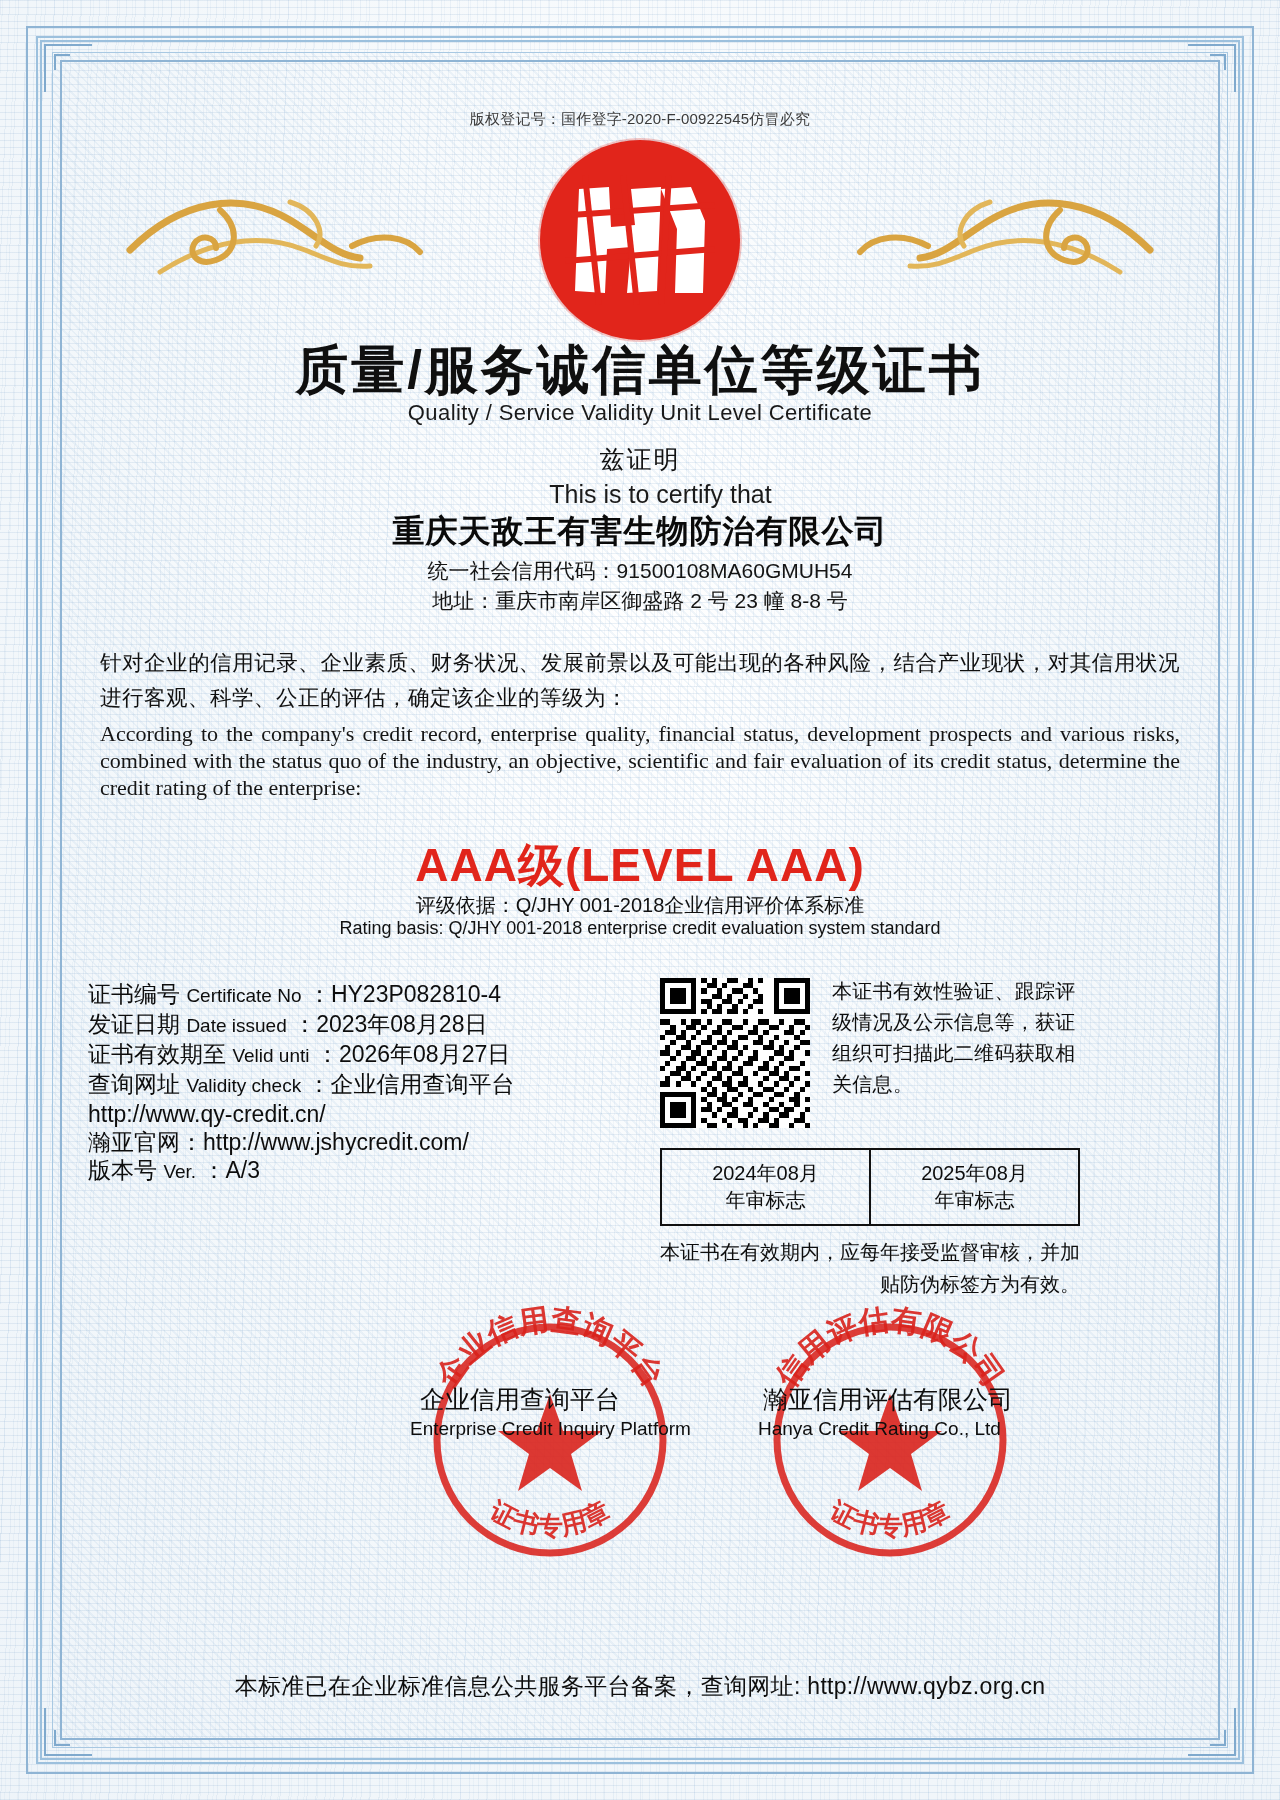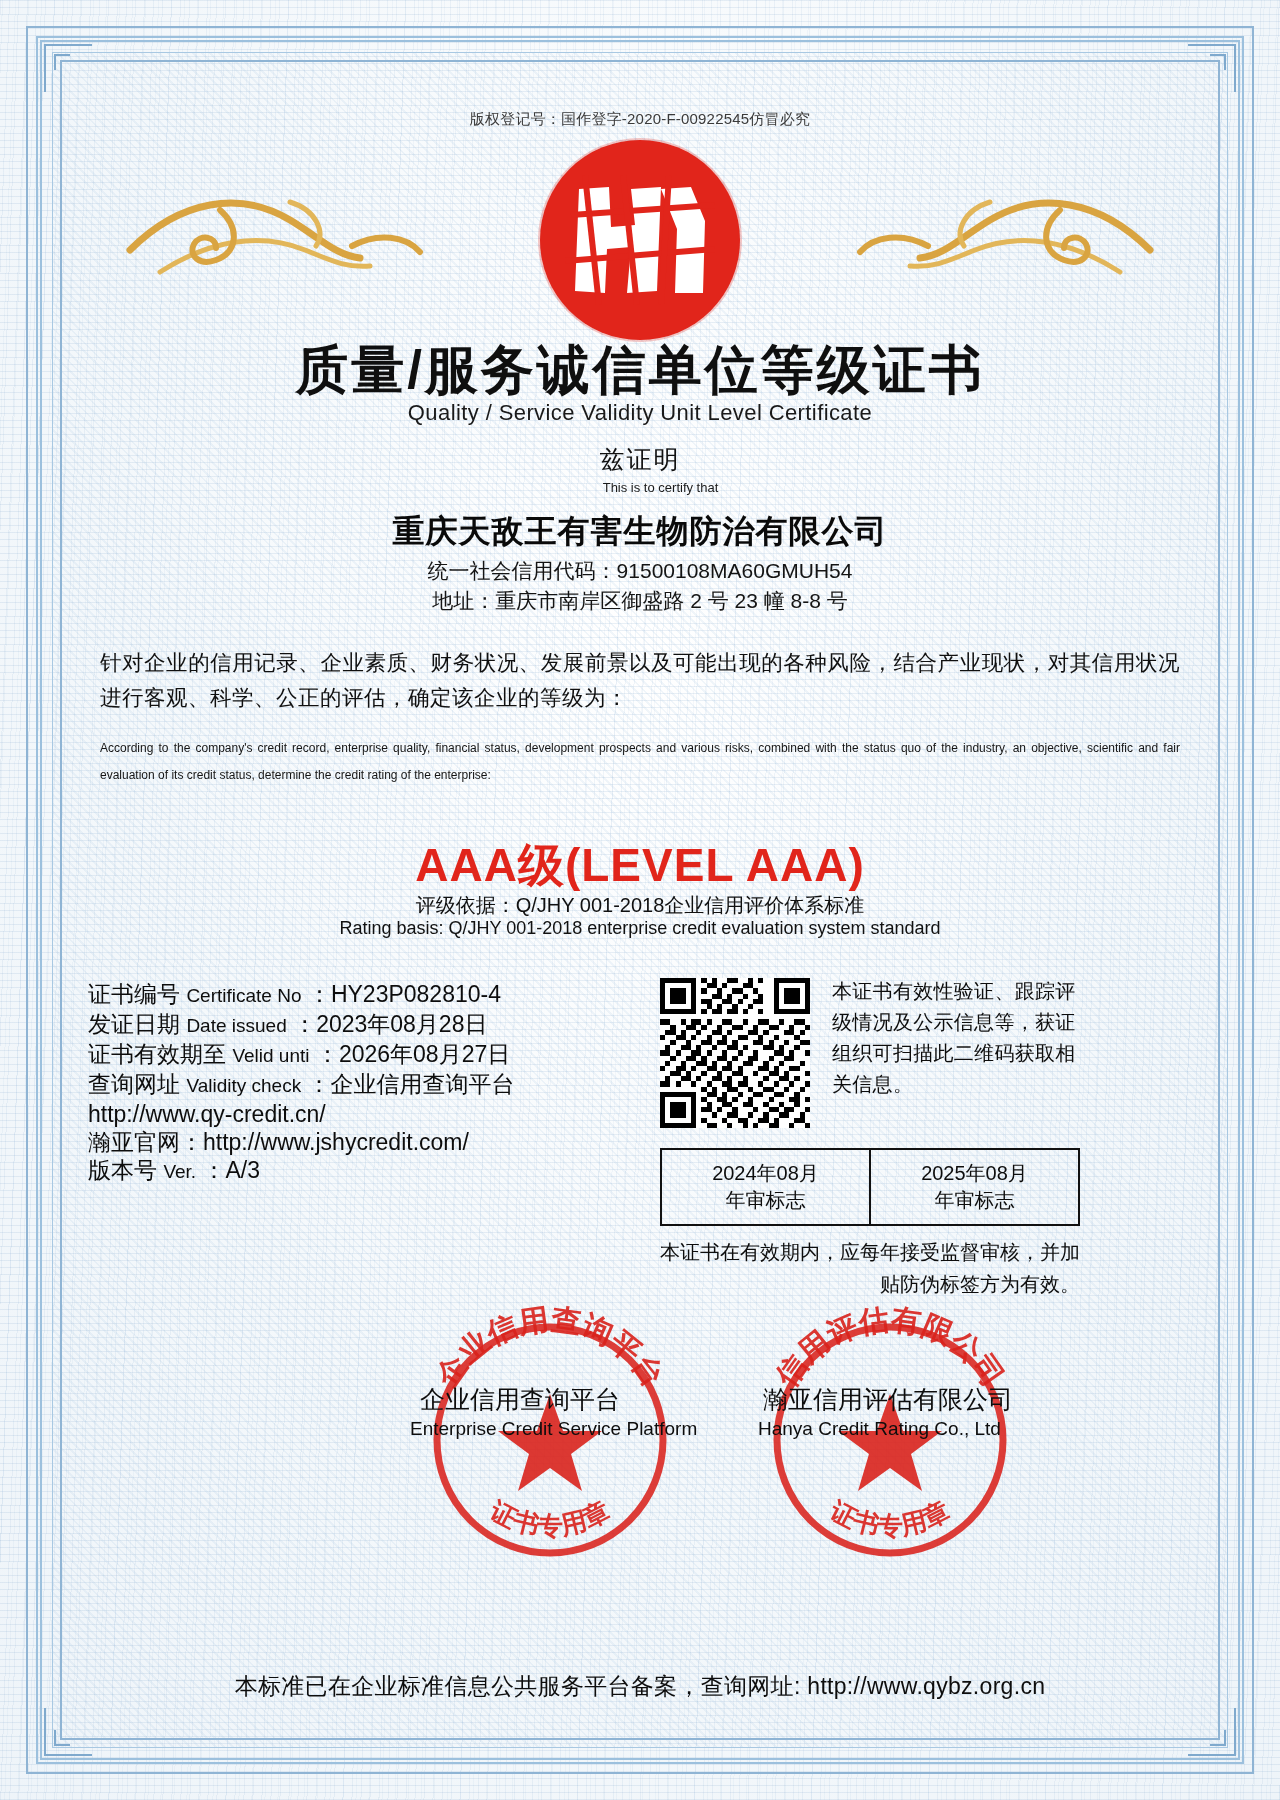--- a/index.html
+++ b/index.html
@@ -89,21 +89,21 @@
   .title-en{
     position:absolute;top:340px;left:0;right:0;text-align:center;
     font-size:22px;color:#1a1a1a;letter-spacing:.4px;
   }
   .certify-cn{
     position:absolute;top:383px;left:0;right:0;text-align:center;
     font-size:25px;color:#111;letter-spacing:2px;
   }
   .certify-en{
     position:absolute;top:420px;left:0;right:0;text-align:center;
-    font-size:13px;color:#1a1a1a;margin-left:41px;
+    font-size:25px;color:#1a1a1a;margin-left:41px;
   }
   .company{
     position:absolute;top:450px;left:0;right:0;text-align:center;
     font-size:32px;font-weight:bold;color:#0a0a0a;letter-spacing:1px;
   }
   .code-line{
     position:absolute;top:497px;left:0;right:0;text-align:center;
     font-size:21px;color:#141414;
   }
   .addr-line{
@@ -113,22 +113,22 @@
 
   
   .para{
     position:absolute;top:586px;left:40px;right:40px;
   }
   .para .cn{
     font-size:21.5px;color:#101010;line-height:35px;text-align:justify;
     text-indent:0;letter-spacing:.5px;
   }
   .para .en{
-    margin-top:19px;
-    font-size:12px;color:#151515;line-height:27px;text-align:justify;
+    margin-top:4px;
+    font-size:22px;color:#151515;line-height:27px;text-align:justify;font-family:Liberation Serif, serif;
   }
 
   
   .level{
     position:absolute;top:775px;left:0;right:0;text-align:center;
     font-size:46px;font-weight:bold;color:#e1251b;letter-spacing:1px;
   }
   .basis-cn{
     position:absolute;top:832px;left:0;right:0;text-align:center;
     font-size:20px;color:#111;
@@ -555,19 +555,19 @@
         <text font-family="'Liberation Sans',sans-serif" font-size="30" font-weight="bold" fill="#d9221c" opacity=".9">
           <textPath href="#arcR" startOffset="50%" text-anchor="middle">信用评估有限公司</textPath>
         </text>
         <text font-family="'Liberation Sans',sans-serif" font-size="26" font-weight="bold" fill="#d9221c" opacity=".9">
           <textPath href="#arcRb" startOffset="50%" text-anchor="middle">证书专用章</textPath>
         </text>
       </svg>
     </div>
 
     <div class="orgline cn-left">企业信用查询平台</div>
-    <div class="orgline en-left">Enterprise Credit Service Platform</div>
+    <div class="orgline en-left">Enterprise Credit Inquiry Platform</div>
     <div class="orgline cn-right">瀚亚信用评估有限公司</div>
     <div class="orgline en-right">Hanya Credit Rating Co., Ltd</div>
 
     <div class="footer">本标准已在企业标准信息公共服务平台备案，查询网址: http://www.qybz.org.cn</div>
   </div>
 </div>
 
 </body></html>

